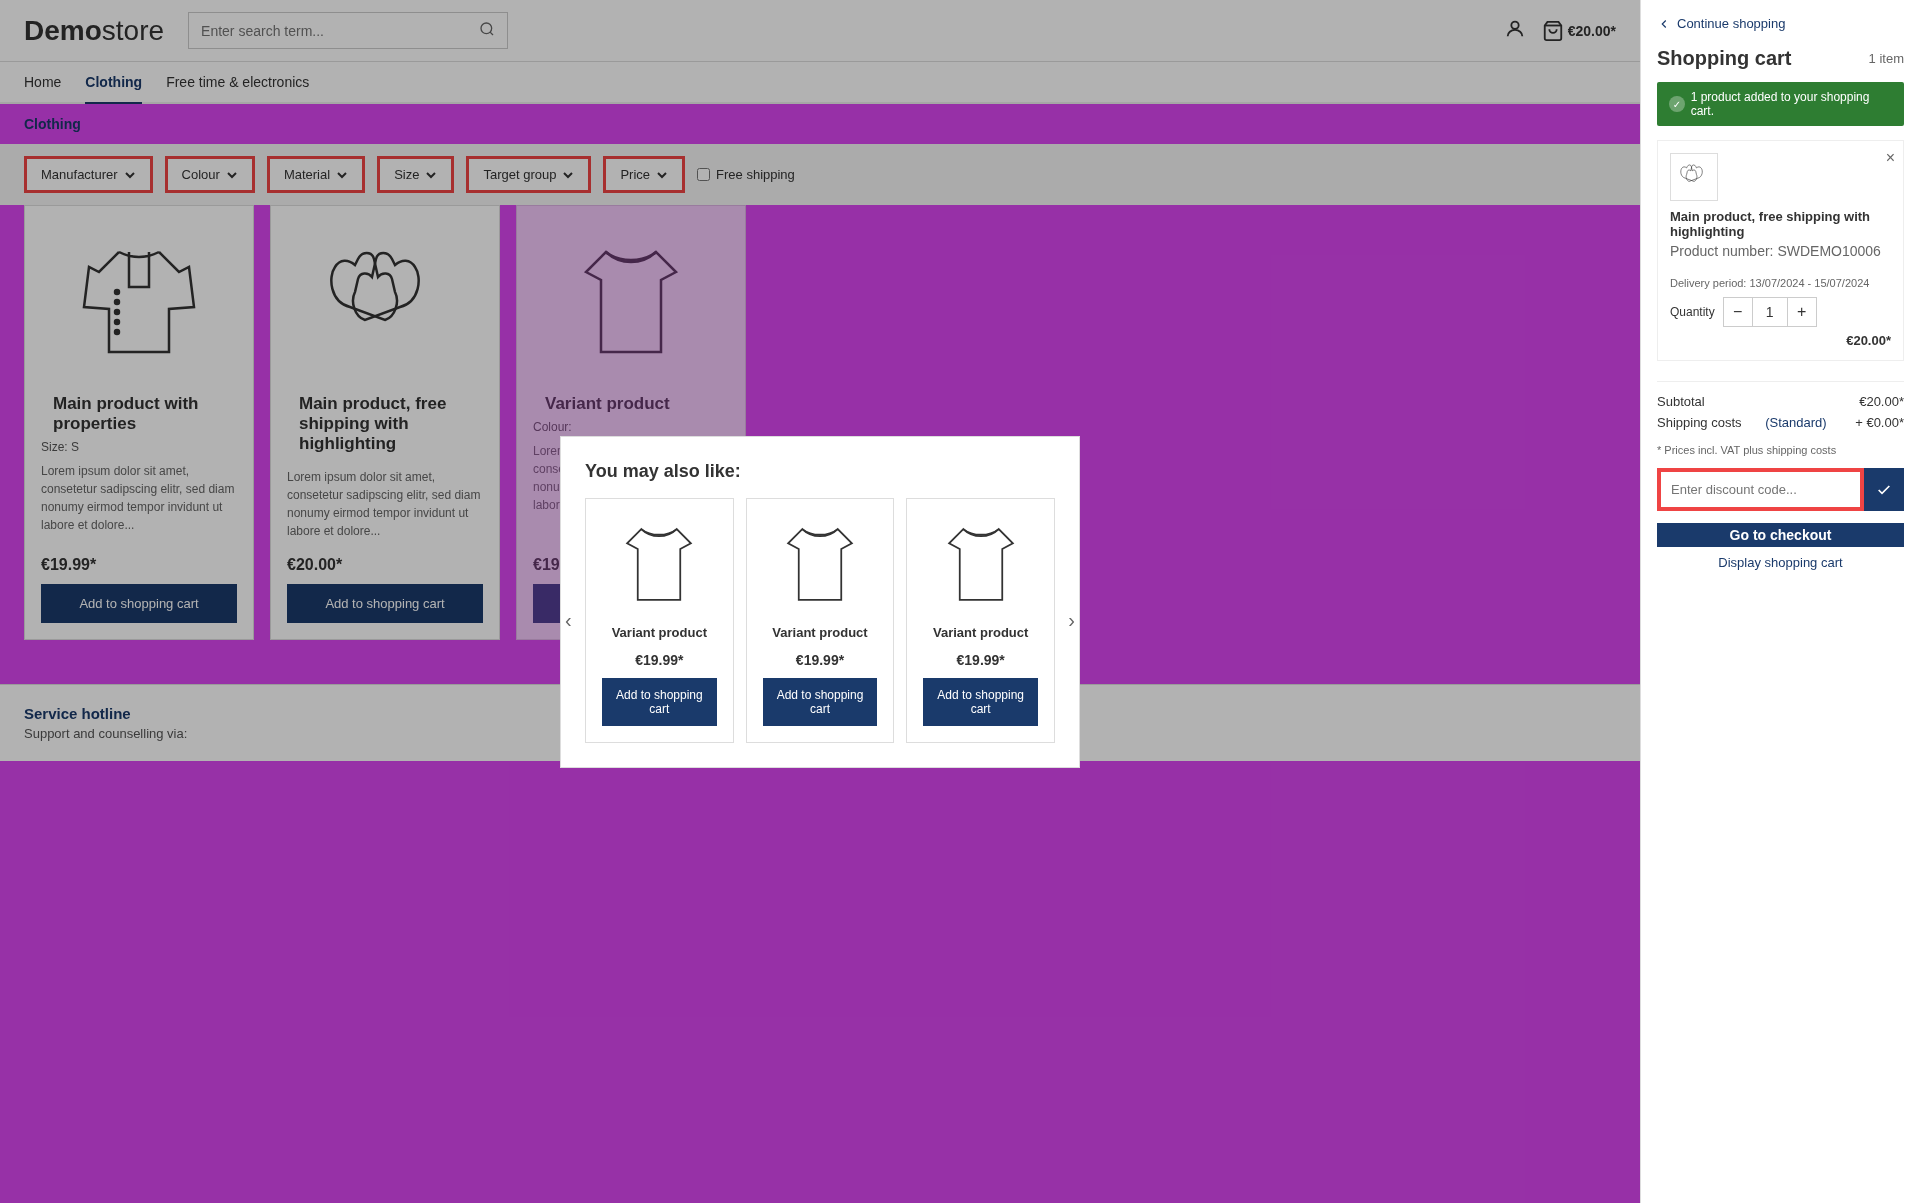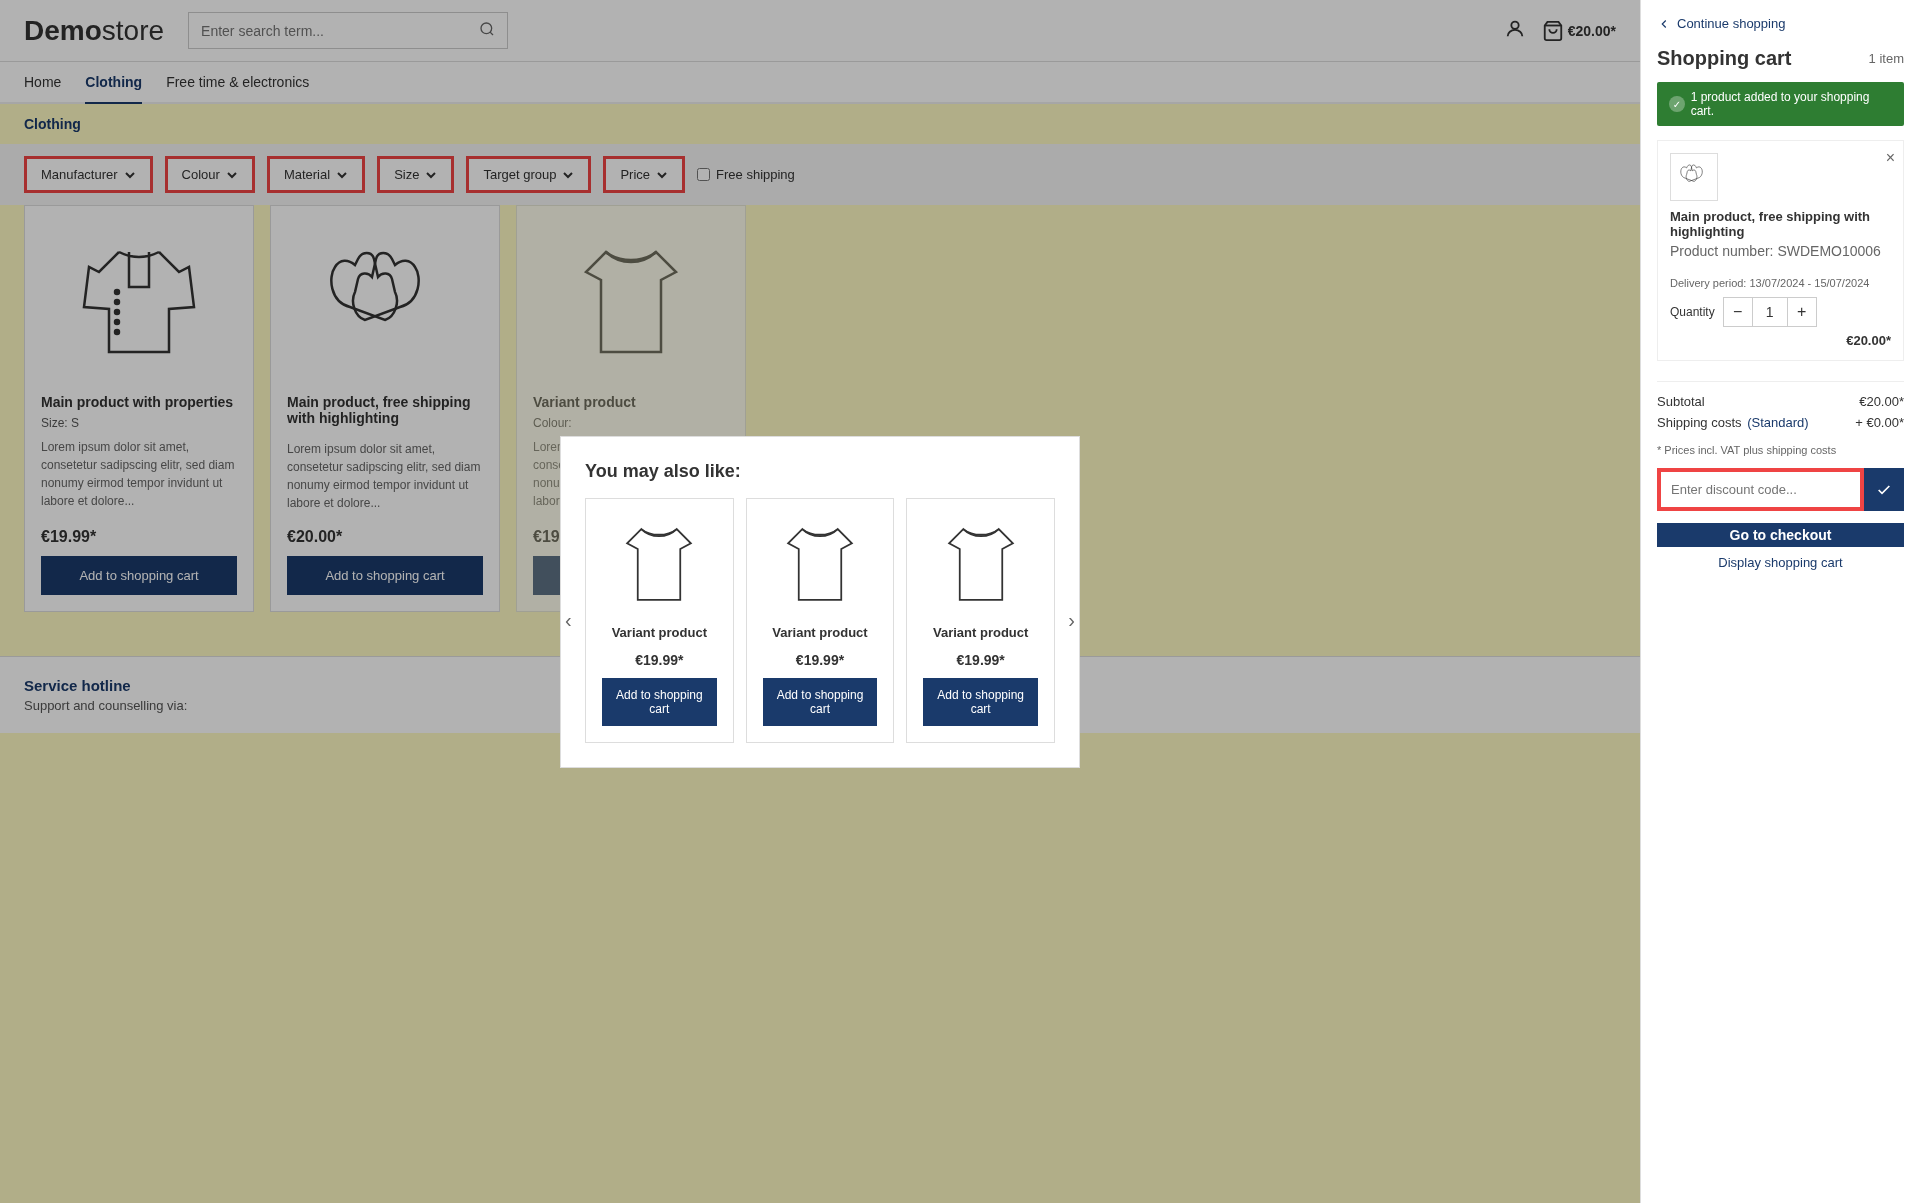--- a/index.html
+++ b/index.html
@@ -1,20 +1,20 @@
 <!DOCTYPE html>
 <html><head>
   <meta charset="utf-8">
   <style>
     * { box-sizing: border-box; margin: 0; padding: 0; }
     body { font-family: Arial, sans-serif; font-size: 14px; color: #333; background: #f5f5f5; }
 
     
     .page-wrapper { display: flex; width: 1920px; min-height: 1203px; }
-    .main-content { flex: 1; background: #fef9c3; position: relative; }
+    .main-content { flex: 1; background: #d946ef; position: relative; }
     .cart-sidebar { width: 280px; background: #fff; border-left: 1px solid #ddd; display: flex; flex-direction: column; padding: 16px; min-height: 1203px; }
 
     
     .header { background: #fff; padding: 12px 24px; display: flex; align-items: center; gap: 24px; border-bottom: 1px solid #ddd; }
     .logo { font-size: 28px; color: #333; }
     .logo span { font-weight: bold; }
     .logo span.light { font-weight: normal; }
     .search-bar { display: flex; align-items: center; border: 1px solid #ccc; background: #fff; padding: 8px 12px; width: 320px; gap: 8px; }
     .search-bar input { border: none; outline: none; width: 100%; font-size: 14px; color: #999; }
     .header-icons { margin-left: auto; display: flex; align-items: center; gap: 16px; }
@@ -37,21 +37,21 @@
     .free-shipping-label input { cursor: pointer; }
 
     
     .sort-bar { display: flex; justify-content: flex-end; padding: 12px 24px; }
     .sort-select { display: flex; align-items: center; gap: 8px; border: 1px solid #ccc; background: #fff; padding: 10px 14px; font-size: 14px; min-width: 200px; cursor: pointer; }
 
     
     .product-grid { display: flex; gap: 16px; padding: 0 24px 24px; flex-wrap: wrap; }
     .product-card { background: #fff; border: 1px solid #ddd; width: 230px; padding: 16px; display: flex; flex-direction: column; }
     .product-img { width: 100%; height: 160px; display: flex; align-items: center; justify-content: center; margin-bottom: 12px; }
-    .product-title { font-weight: bold; font-size: 14px; margin-bottom: 6px; }
+    .product-title { font-weight: bold; font-size: 17px; margin-bottom: 6px; margin-left: 12px; }
     .product-meta { font-size: 12px; color: #555; margin-bottom: 8px; }
     .product-desc { font-size: 12px; color: #666; line-height: 1.5; margin-bottom: auto; }
     .product-price { font-weight: bold; font-size: 16px; margin: 16px 0 10px; }
     .add-to-cart-btn { background: #1a3a6b; color: #fff; border: none; padding: 12px; font-size: 13px; cursor: pointer; width: 100%; text-align: center; }
 
     
     .modal-overlay { position: absolute; top: 0; left: 0; right: 0; bottom: 0; background: rgba(0,0,0,0.3); z-index: 100; display: flex; align-items: center; justify-content: center; }
     .modal { background: #fff; border: 1px solid #ddd; padding: 24px; width: 520px; position: relative; }
     .modal-title { font-size: 18px; font-weight: bold; margin-bottom: 16px; }
     .modal-products { display: flex; gap: 12px; align-items: stretch; }
@@ -336,21 +336,21 @@
     </div>
 
     <div class="cart-summary">
       <div class="cart-summary-row">
         <span>Subtotal</span>
         <span>€20.00*</span>
       </div>
       <div class="cart-summary-row">
         <span>
           <span>Shipping costs</span>
-          <span style="color:#1a3a6b; margin-left:2px;">(Standard)</span>
+          <span style="color:#1a3a6b; margin-left:20px;">(Standard)</span>
         </span>
         <span>+ €0.00*</span>
       </div>
     </div>
 
     <div class="cart-note">* Prices incl. VAT plus shipping costs</div>
 
     <div class="discount-row">
       <input type="text" class="discount-input" placeholder="Enter discount code..." style="">
       <button class="discount-btn">

